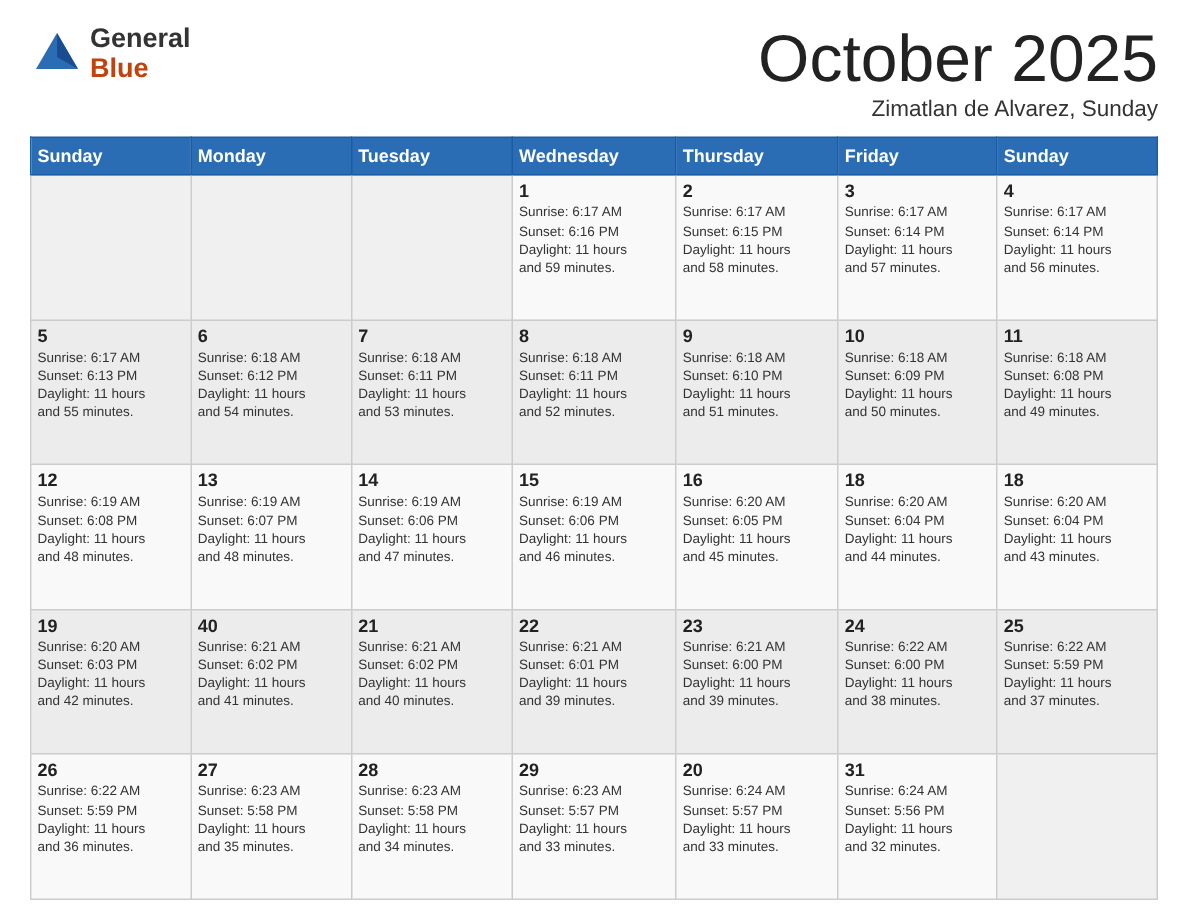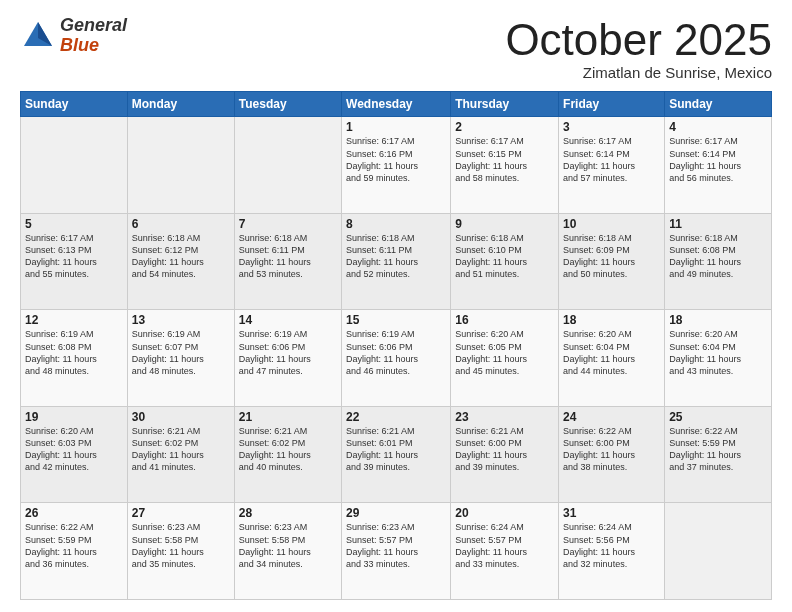--- a/index.html
+++ b/index.html
@@ -20,21 +20,20 @@
     .header {
       display: flex;
       justify-content: space-between;
       align-items: flex-start;
       margin-bottom: 10px;
     }
     .logo {
       display: flex;
       align-items: center;
       gap: 4px;
-      font-style: italic;
     }
     .logo-text {
       display: flex;
       flex-direction: column;
       line-height: 1.1;
     }
     .logo-general {
       font-size: 18px;
       font-weight: bold;
       color: #333;
@@ -117,21 +116,21 @@
         <polygon points="18,4 32,28 4,28" fill="#2a6db5"></polygon>
         <polygon points="18,4 32,28 18,20" fill="#1a4d8f"></polygon>
       </svg>
       <div class="logo-text">
         <span class="logo-general">General</span>
         <span class="logo-blue">Blue</span>
       </div>
     </div>
     <div class="header-right">
       <div class="month-title">October 2025</div>
-      <div class="location">Zimatlan de Sunrise, Mexico</div>
+      <div class="location">Zimatlan de Alvarez, Sunday</div>
     </div>
   </div>
 
   <table class="calendar">
     <thead>
       <tr>
       <th>Sunday</th>
           <th>Monday</th>
           <th>Tuesday</th>
           <th>Wednesday</th>
@@ -278,21 +277,21 @@
         </tr>
         <tr>
           <td>
             <span class="day-num">19</span>
             <div class="day-info" style="white-space: pre-line;">Sunrise: 6:20 AM
 Sunset: 6:03 PM
 Daylight: 11 hours
 and 42 minutes.</div>
           </td>
           <td>
-            <span class="day-num">30</span>
+            <span class="day-num">40</span>
             <div class="day-info" style="white-space: pre-line;">Sunrise: 6:21 AM
 Sunset: 6:02 PM
 Daylight: 11 hours
 and 41 minutes.</div>
           </td>
           <td>
             <span class="day-num">21</span>
             <div class="day-info" style="white-space: pre-line;">Sunrise: 6:21 AM
 Sunset: 6:02 PM
 Daylight: 11 hours

